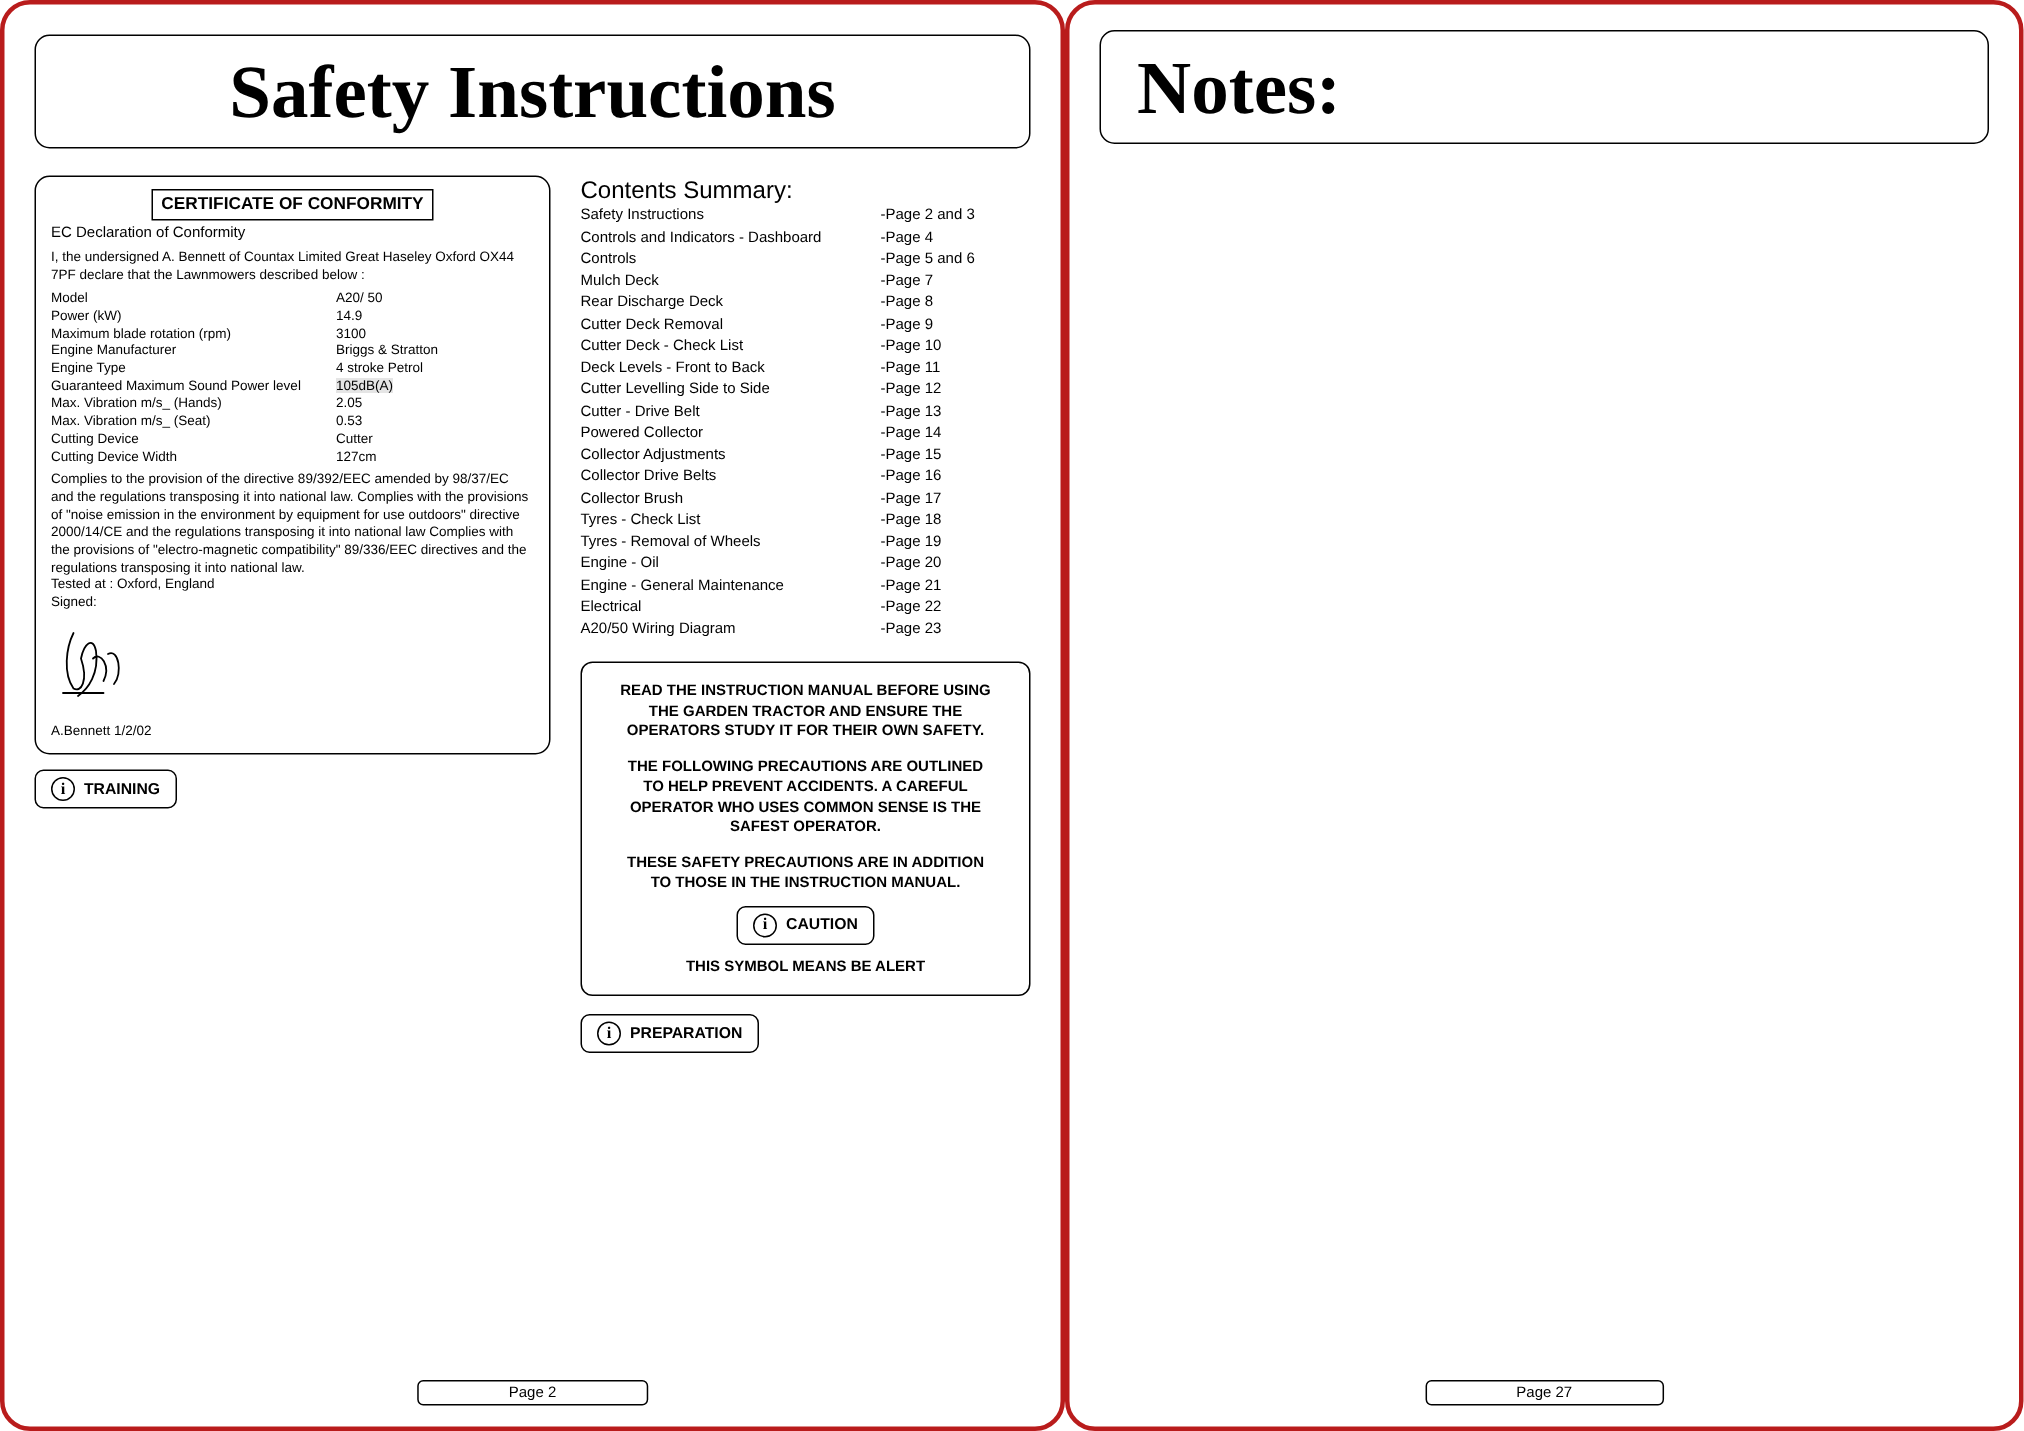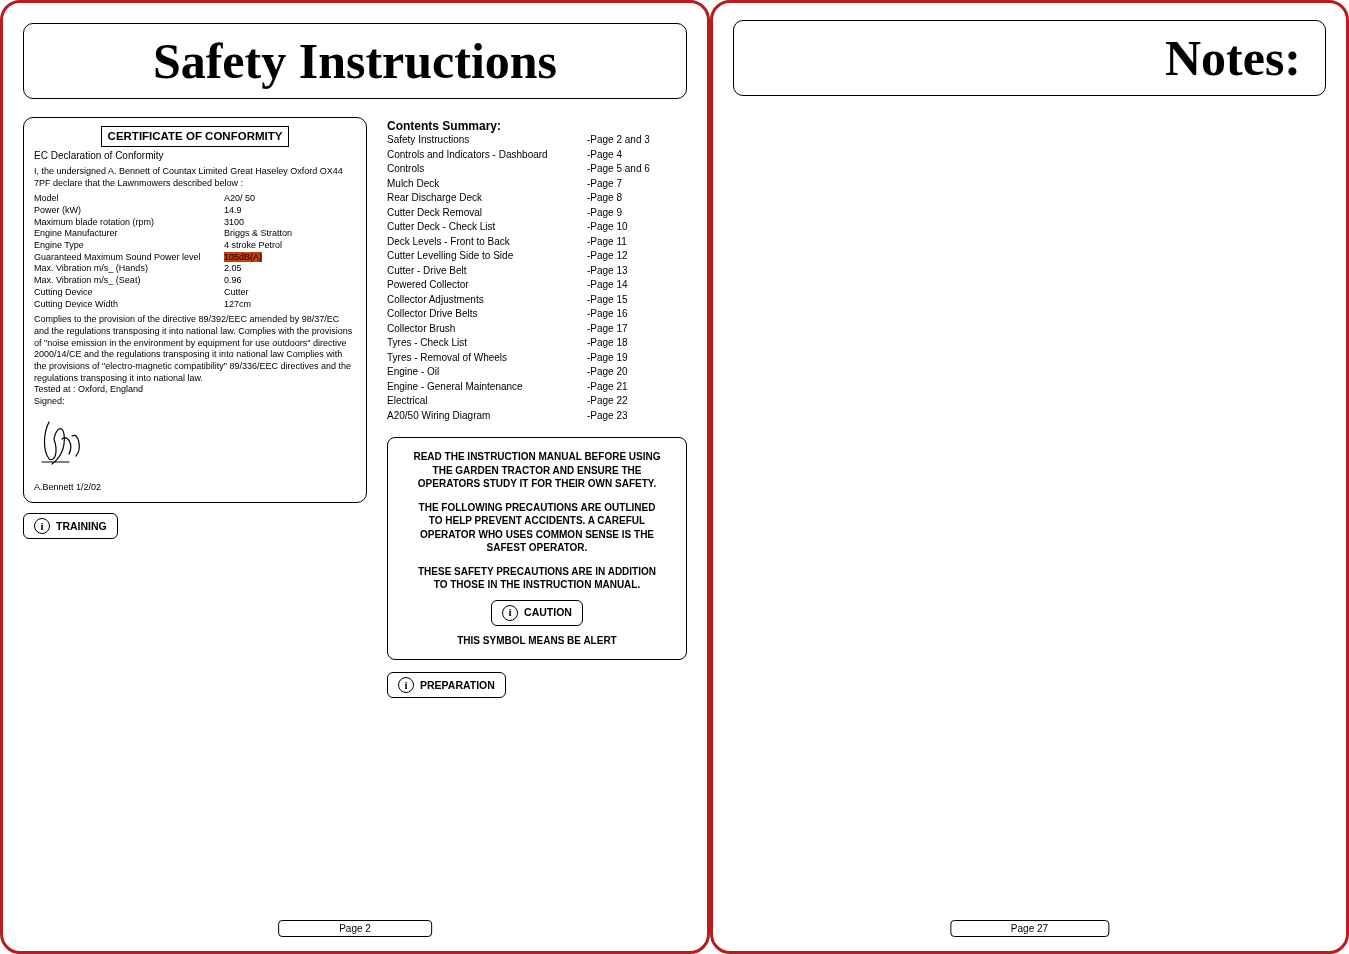--- a/index.html
+++ b/index.html
@@ -1,38 +1,38 @@
 <!DOCTYPE html>
 <html><head>
 <meta charset="utf-8">
 <style>
 body{margin:0;font-family:Arial,Helvetica,sans-serif;background:#fff;color:#000;font-size:10px}
 .sheet{width:1349px;height:954px;display:flex}
 .page{flex:1;box-sizing:border-box;border:3px solid #b91c1c;border-radius:20px;padding:20px;position:relative}
 .page+.page{margin-left:0}
 .title-band{border:1px solid #000;border-radius:10px;padding:8px 24px;text-align:center;font-family:"Times New Roman",serif;font-weight:bold;font-size:50px}
-.notes-band{border:1px solid #000;border-radius:10px;padding:8px 24px;text-align:right;font-family:"Times New Roman",serif;font-weight:bold;font-size:50px;margin-top:-3px}
+.notes-band{border:1px solid #000;border-radius:10px;padding:8px 24px;text-align:left;font-family:"Times New Roman",serif;font-weight:bold;font-size:50px;margin-top:-3px}
 .left-body{display:flex;gap:20px;margin-top:18px}
 .col-left{width:344px}
 .col-right{width:300px}
 .conform-box{border:1px solid #000;border-radius:10px;padding:8px 10px;font-size:9px;line-height:1.3}
 .conform-heading-wrap{display:flex;justify-content:center}
 .conform-heading{border:1px solid #000;padding:2px 6px;font-weight:bold;font-size:11.5px}
 .conform-sub{text-align:left;font-size:10px;margin-top:2px}
 .conform-para{margin-top:4px}
 .spec-row{display:flex}
 .spec-label{width:190px}
 .spec-value{flex:1}
-.hl{background:#c2410c}
+.hl{background:#e5e5e5}
 .sig{margin-top:10px;font-size:9px}
 .sig-svg{margin:6px 0}
 .mandatory-box{border:1px solid #000;border-radius:6px;padding:8px;margin-top:14px;text-align:center;font-weight:bold;font-size:11px;line-height:1.35}
 .pill{display:inline-flex;align-items:center;border:1px solid #000;border-radius:6px;padding:4px 10px;margin-top:10px;font-weight:bold;font-size:10.5px}
 .info-icon{display:inline-flex;align-items:center;justify-content:center;width:14px;height:14px;border:1.5px solid #000;border-radius:50%;margin-right:6px;font-style:normal;font-family:serif;font-size:11px;line-height:1}
-.contents-heading{font-weight:bold;font-size:12px;margin-top:2px}
+.contents-heading{font-weight:normal;font-size:16px;margin-top:2px}
 .toc-row{display:flex;font-size:10px;line-height:1.45}
 .toc-label{width:200px}
 .toc-page{flex:1}
 .safety-box{border:1px solid #000;border-radius:8px;padding:12px;margin-top:14px;text-align:center;font-weight:bold;font-size:10px;line-height:1.35}
 .safety-sep{margin-top:10px}
 .caution-pill-wrap{display:flex;justify-content:center;margin-top:8px}
 .caution-pill{display:inline-flex;align-items:center;border:1px solid #000;border-radius:6px;padding:4px 10px;font-weight:bold;font-size:10.5px}
 .be-alert{margin-top:8px;text-align:center;font-weight:bold;font-size:10px}
 .prep-pill{display:inline-flex;align-items:center;border:1px solid #000;border-radius:6px;padding:4px 10px;margin-top:12px;font-weight:bold;font-size:10.5px}
 .page-num{position:absolute;bottom:14px;left:50%;transform:translateX(-50%);border:1px solid #000;border-radius:4px;padding:2px 60px;font-size:10px}
@@ -78,21 +78,21 @@
               <div class="spec-row">
                 <div class="spec-label">Guaranteed Maximum Sound Power level</div>
                 <div class="spec-value"><span class="hl">105dB(A)</span></div>
               </div>
               <div class="spec-row">
                 <div class="spec-label">Max. Vibration m/s_ (Hands)</div>
                 <div class="spec-value">2.05</div>
               </div>
               <div class="spec-row">
                 <div class="spec-label">Max. Vibration m/s_ (Seat)</div>
-                <div class="spec-value">0.96</div>
+                <div class="spec-value">0.53</div>
               </div>
               <div class="spec-row">
                 <div class="spec-label">Cutting Device</div>
                 <div class="spec-value">Cutter</div>
               </div>
               <div class="spec-row">
                 <div class="spec-label">Cutting Device Width</div>
                 <div class="spec-value">127cm</div>
               </div>
             </div>

